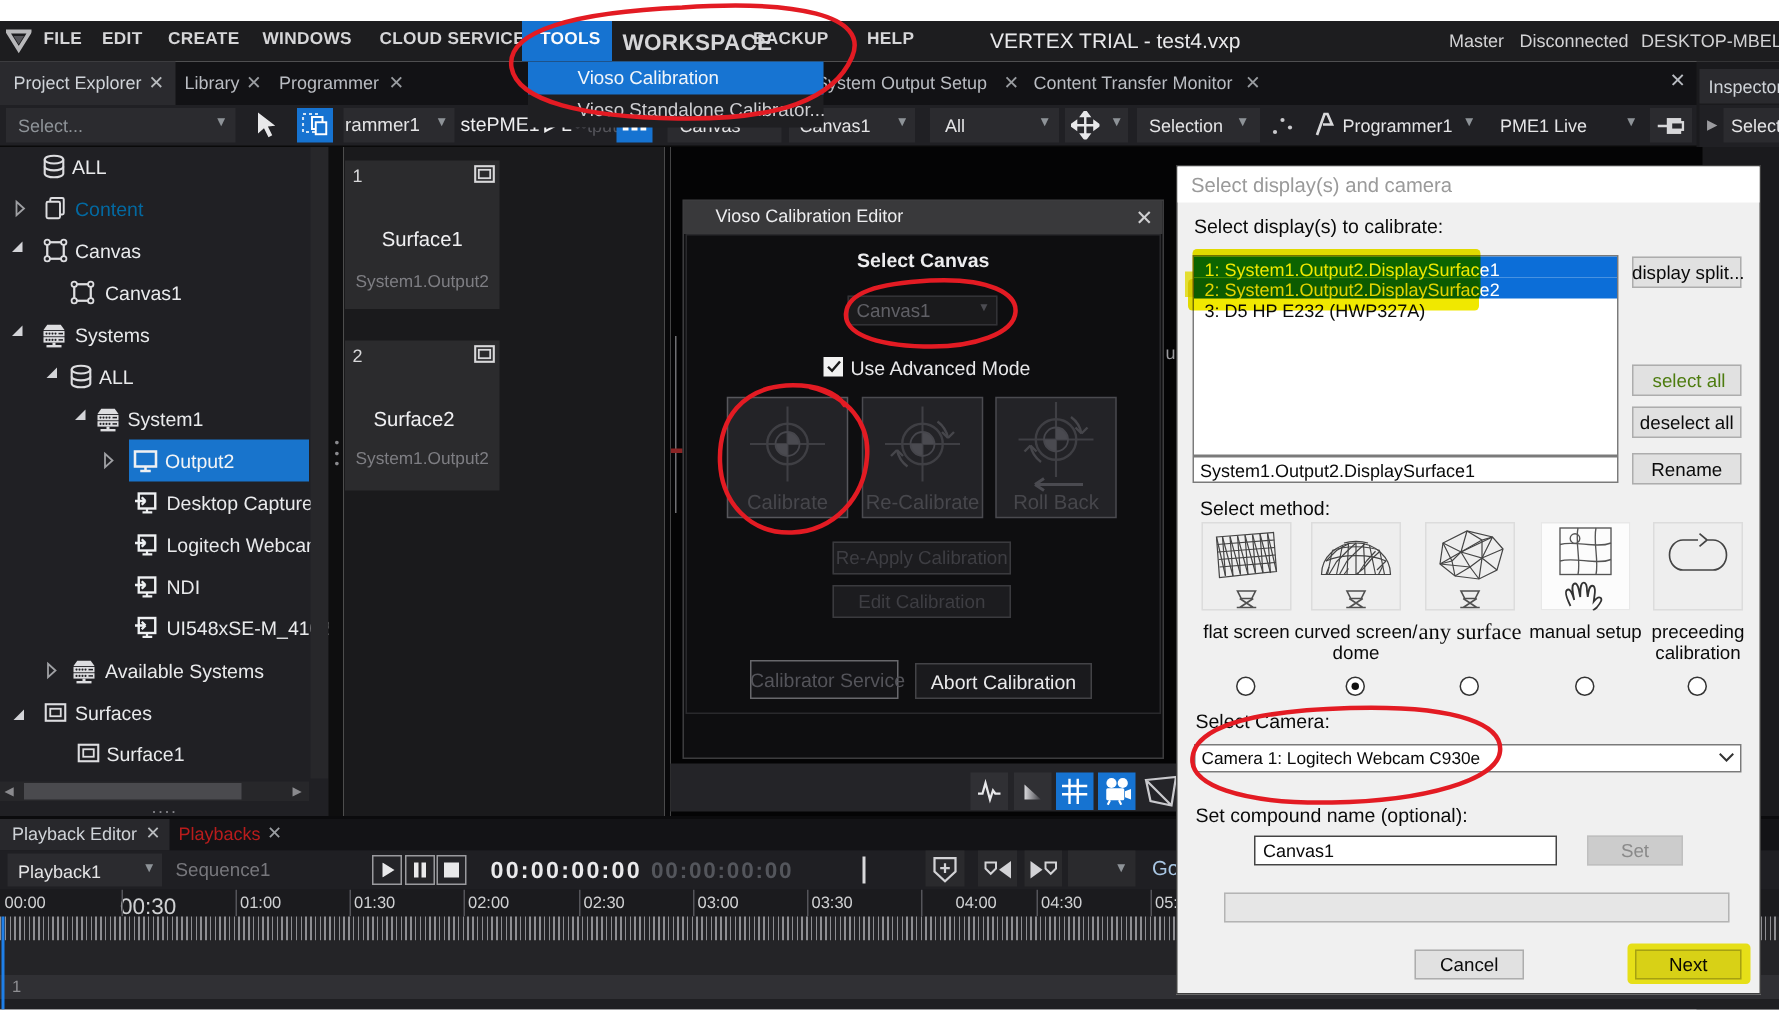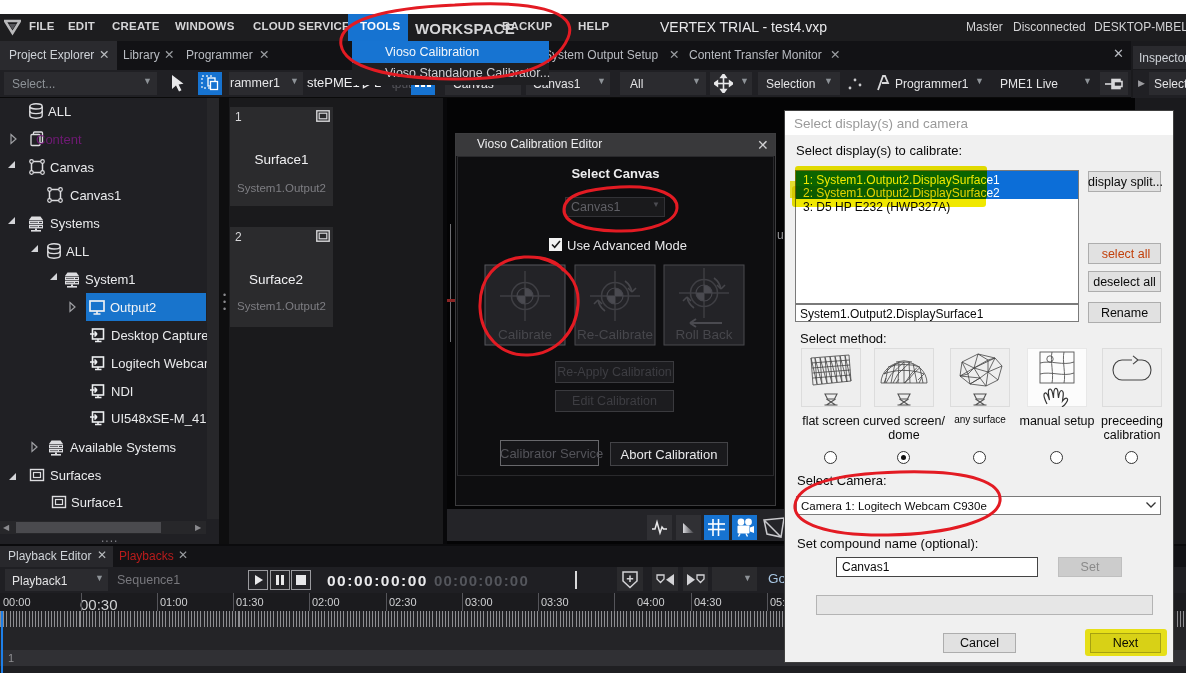--- a/index.html
+++ b/index.html
@@ -214,21 +214,21 @@
   <use href="#tinput" x="89" y="257.5"></use>
   <use href="#tinput" x="89" y="285.5"></use>
   <use href="#tinput" x="89" y="312.5"></use>
   <use href="#texp" x="32" y="344.5"></use>
     <use href="#tserver" x="48" y="341"></use>
   <use href="#texpo" x="9" y="375"></use>
     <use href="#tsurf" x="29" y="369"></use>
   <use href="#tsurf" x="51" y="396"></use>
 </svg>
 <div class="ab txt" style="left:48px;top:104px;font-size:13px;color:#e9eaec;">ALL</div>
-<div class="ab txt" style="left:36px;top:132px;font-size:13px;color:#701a75;">Content</div>
+<div class="ab txt" style="left:50px;top:132px;font-size:13px;color:#0369a1;">Content</div>
 <div class="ab txt" style="left:50px;top:160px;font-size:13px;color:#e9eaec;">Canvas</div>
 <div class="ab txt" style="left:70px;top:188px;font-size:13px;color:#e9eaec;">Canvas1</div>
 <div class="ab txt" style="left:50px;top:216px;font-size:13px;color:#e9eaec;">Systems</div>
 <div class="ab txt" style="left:66px;top:244px;font-size:13px;color:#e9eaec;">ALL</div>
 <div class="ab txt" style="left:85px;top:272px;font-size:13px;color:#e9eaec;">System1</div>
 <div class="ab txt" style="left:110px;top:300px;font-size:13px;color:#f2f4f6;">Output2</div>
 <div class="ab txt" style="left:111px;top:328px;font-size:13px;color:#e9eaec;">Desktop Capture</div>
 <div class="ab txt" style="left:111px;top:356px;font-size:13px;color:#e9eaec;">Logitech Webcam</div>
 <div class="ab txt" style="left:111px;top:384px;font-size:13px;color:#e9eaec;">NDI</div>
 <div class="ab txt" style="left:111px;top:411px;font-size:13px;color:#e9eaec;">UI548xSE-M_41020</div>
@@ -459,21 +459,21 @@
 <div class="ab" style="left:796px;top:171px;width:282px;height:14px;background:#0c6ed8;z-index:17;"></div>
 <div class="ab" style="left:796px;top:185px;width:282px;height:14px;background:#0c6ed8;z-index:17;"></div>
 <div class="ab txt" style="left:803px;top:172.5px;font-size:12px;color:#ffffff;z-index:18;">1: System1.Output2.DisplaySurface1</div>
 <div class="ab txt" style="left:803px;top:186px;font-size:12px;color:#ffffff;z-index:18;">2: System1.Output2.DisplaySurface2</div>
 <div class="ab txt" style="left:803px;top:199.5px;font-size:12px;color:#0a0a0a;z-index:18;">3: D5 HP E232 (HWP327A)</div>
 <div class="ab" style="left:795px;top:304px;width:284px;height:18px;background:#ffffff;border:1px solid #7a7a7a;box-sizing:border-box;z-index:16;"></div>
 <div class="ab txt" style="left:800px;top:307px;font-size:12px;color:#0a0a0a;z-index:17;">System1.Output2.DisplaySurface1</div>
 <div class="ab" style="left:1088px;top:171px;width:73px;height:21px;background:#e1e1e1;border:1px solid #adadad;box-sizing:border-box;z-index:16;"></div>
 <div class="ab txt" style="left:1088px;top:175px;width:73px;text-align:center;font-size:12.5px;color:#0a0a0a;z-index:17;">display split...</div>
 <div class="ab" style="left:1088px;top:243px;width:73px;height:21px;background:#e1e1e1;border:1px solid #adadad;box-sizing:border-box;z-index:16;"></div>
-<div class="ab txt" style="left:1088px;top:247px;width:76px;text-align:center;font-size:12.5px;color:#c2410c;z-index:17;">select all</div>
+<div class="ab txt" style="left:1088px;top:247px;width:76px;text-align:center;font-size:12.5px;color:#4d7c0f;z-index:17;">select all</div>
 <div class="ab" style="left:1088px;top:271px;width:73px;height:21px;background:#e1e1e1;border:1px solid #adadad;box-sizing:border-box;z-index:16;"></div>
 <div class="ab txt" style="left:1088px;top:275px;width:73px;text-align:center;font-size:12.5px;color:#0a0a0a;z-index:17;">deselect all</div>
 <div class="ab" style="left:1088px;top:302px;width:73px;height:21px;background:#e1e1e1;border:1px solid #adadad;box-sizing:border-box;z-index:16;"></div>
 <div class="ab txt" style="left:1088px;top:306px;width:73px;text-align:center;font-size:12.5px;color:#0a0a0a;z-index:17;">Rename</div>
 <div class="ab txt" style="left:800px;top:331px;font-size:13px;color:#0a0a0a;z-index:17;">Select method:</div>
 
 <div class="ab" style="left:801px;top:348px;width:60px;height:59px;background:#eeeeee;border:1px solid #dcdcdc;box-sizing:border-box;z-index:16;"></div>
 <div class="ab" style="left:874px;top:348px;width:60px;height:59px;background:#eeeeee;border:1px solid #dcdcdc;box-sizing:border-box;z-index:16;"></div>
 <div class="ab" style="left:950px;top:348px;width:60px;height:59px;background:#eeeeee;border:1px solid #dcdcdc;box-sizing:border-box;z-index:16;"></div>
 <div class="ab" style="left:1027px;top:348px;width:60px;height:59px;background:#fcfcfc;border:1px solid #e8e8e8;box-sizing:border-box;z-index:16;"></div>
@@ -525,21 +525,21 @@
     <path d="M20 56 C18 52 16 47 17.5 45.5 C19 44 20.5 46 21.5 49 L22.5 52 C21.5 47 20.5 43 22 41.5 C23.5 40 25 42 25.5 45 L26.5 50 C26.5 45 26.5 41 28.5 40.5 C30.5 40 31 43 31 46 L31.5 50 C32 46 32.5 42.5 34.5 42.5 C36.5 42.5 36.5 46 36 49 L35.5 53 C37 51 38.5 49.5 40 50.5 C41.5 51.5 40 54 37.5 57 L35 59"></path>
   </g>
 
   <g stroke="#444444" stroke-width="1.1" fill="none" transform="translate(301,0)">
     <path d="M36 12 H40 A 9 10 0 0 1 40 32 H20 A 9 10 0 0 1 20 12 H30"></path>
     <path d="M36 12 L31 7.8 M36 12 L31 16.2"></path>
   </g>
 </svg>
 <div class="ab txt" style="left:801px;top:414px;width:60px;text-align:center;font-size:12.5px;color:#0a0a0a;z-index:17;">flat screen</div>
 <div class="ab txt" style="left:860px;top:414px;width:88px;text-align:center;font-size:12.5px;color:#0a0a0a;z-index:17;">curved screen/<br>dome</div>
-<div class="ab txt" style="left:944px;top:414px;width:72px;text-align:center;font-size:10px;color:#0a0a0a;z-index:17;">any surface</div>
+<div class="ab txt" style="left:944px;top:414px;width:72px;text-align:center;font-size:15px;color:#0a0a0a;z-index:17;font-family:Liberation Serif, serif;">any surface</div>
 <div class="ab txt" style="left:1017px;top:414px;width:80px;text-align:center;font-size:12.5px;color:#0a0a0a;z-index:17;">manual setup</div>
 <div class="ab txt" style="left:1096px;top:414px;width:72px;text-align:center;font-size:12.5px;color:#0a0a0a;z-index:17;">preceeding<br>calibration</div>
 
 <div class="ab" style="left:824px;top:451px;width:13px;height:13px;border-radius:50%;background:#fff;border:1px solid #333;box-sizing:border-box;z-index:17;"></div>
 <div class="ab" style="left:897px;top:451px;width:13px;height:13px;border-radius:50%;background:#fff;border:1px solid #333;box-sizing:border-box;z-index:17;"></div>
 <div class="ab" style="left:901px;top:455px;width:5px;height:5px;border-radius:50%;background:#111;z-index:18;"></div>
 <div class="ab" style="left:973px;top:451px;width:13px;height:13px;border-radius:50%;background:#fff;border:1px solid #333;box-sizing:border-box;z-index:17;"></div>
 <div class="ab" style="left:1050px;top:451px;width:13px;height:13px;border-radius:50%;background:#fff;border:1px solid #333;box-sizing:border-box;z-index:17;"></div>
 <div class="ab" style="left:1125px;top:451px;width:13px;height:13px;border-radius:50%;background:#fff;border:1px solid #333;box-sizing:border-box;z-index:17;"></div>
 <div class="ab txt" style="left:797px;top:473px;font-size:13px;color:#0a0a0a;z-index:17;">Select Camera:</div>

